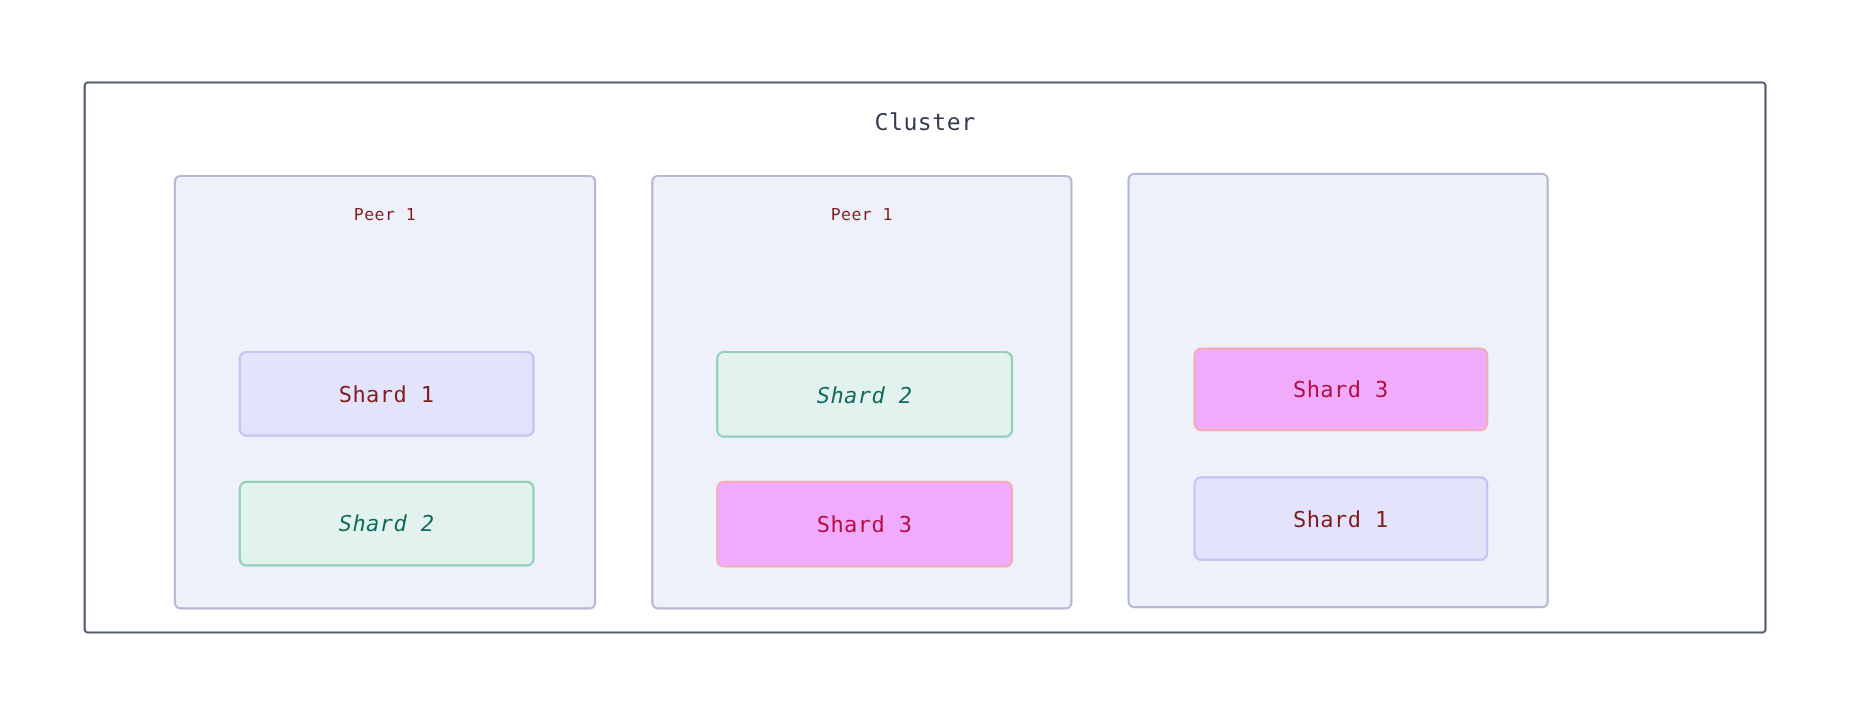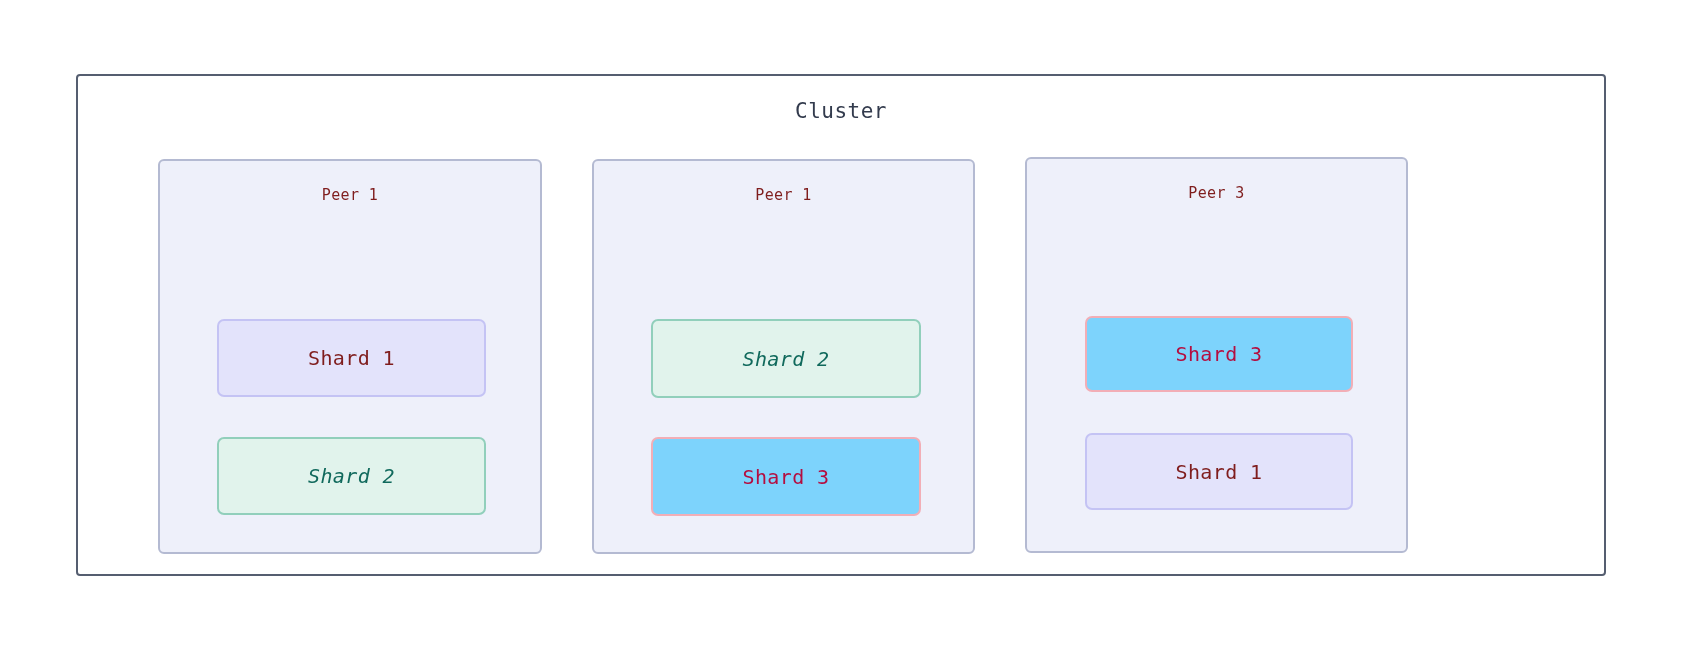--- a/index.html
+++ b/index.html
@@ -114,21 +114,21 @@
     border-color: #c4c3f4;
     color: #7f1d1d;
   }
   .shard-box.theme-green {
     background: #e1f3ec;
     border-color: #91cfbb;
     color: #10695c;
     font-style: italic;
   }
   .shard-box.theme-red {
-    background: #7dd3fc;
+    background: #f0abfc;
     border-color: #f2aeb6;
     color: #b40e40;
   }
 
   
   .peer-1 .shard-slot-0 { left: 57px; top: 158px; width: 269px; height: 78px; }
   .peer-1 .shard-slot-1 { left: 57px; top: 276px; width: 269px; height: 78px; }
 
   .peer-2 .shard-slot-0 { left: 57px; top: 158px; width: 270px; height: 79px; }
   .peer-2 .shard-slot-1 { left: 57px; top: 276px; width: 270px; height: 79px; }
@@ -155,21 +155,20 @@
 
     <div class="peer-box peer-2">
       <div class="peer-title">Peer 1</div>
 
       <div class="shard-box theme-green shard-slot-0">Shard 2</div>
 
       <div class="shard-box theme-red shard-slot-1">Shard 3</div>
     </div>
 
     <div class="peer-box peer-3">
-      <div class="peer-title">Peer 3</div>
 
       <div class="shard-box theme-red shard-slot-0">Shard 3</div>
 
       <div class="shard-box theme-purple shard-slot-1">Shard 1</div>
     </div>
 
   </div>
 </div>
 
 </body></html>

